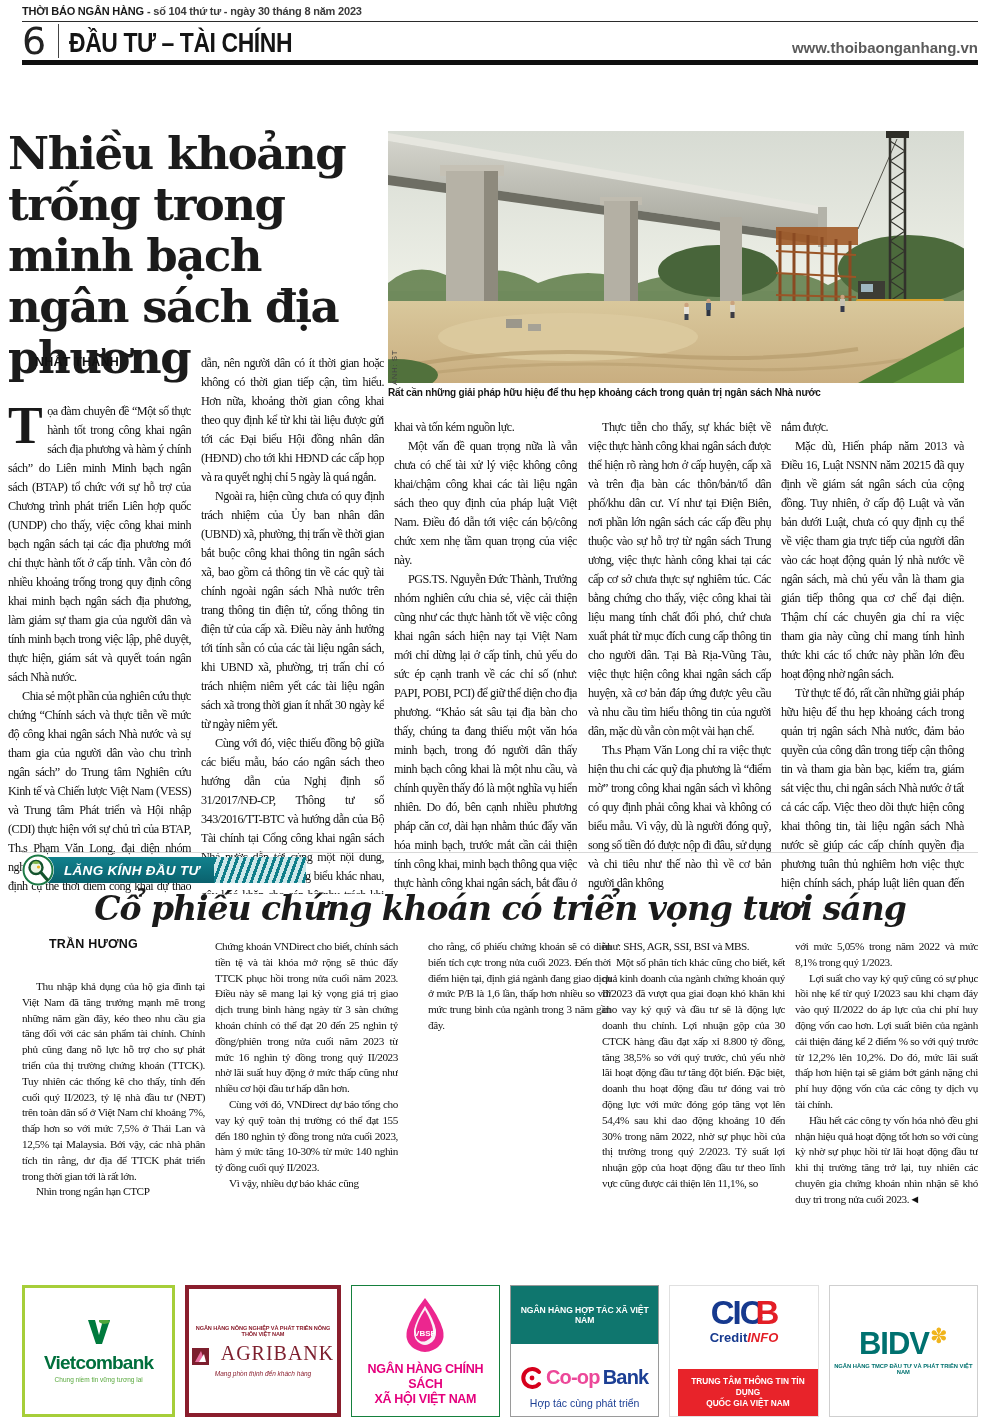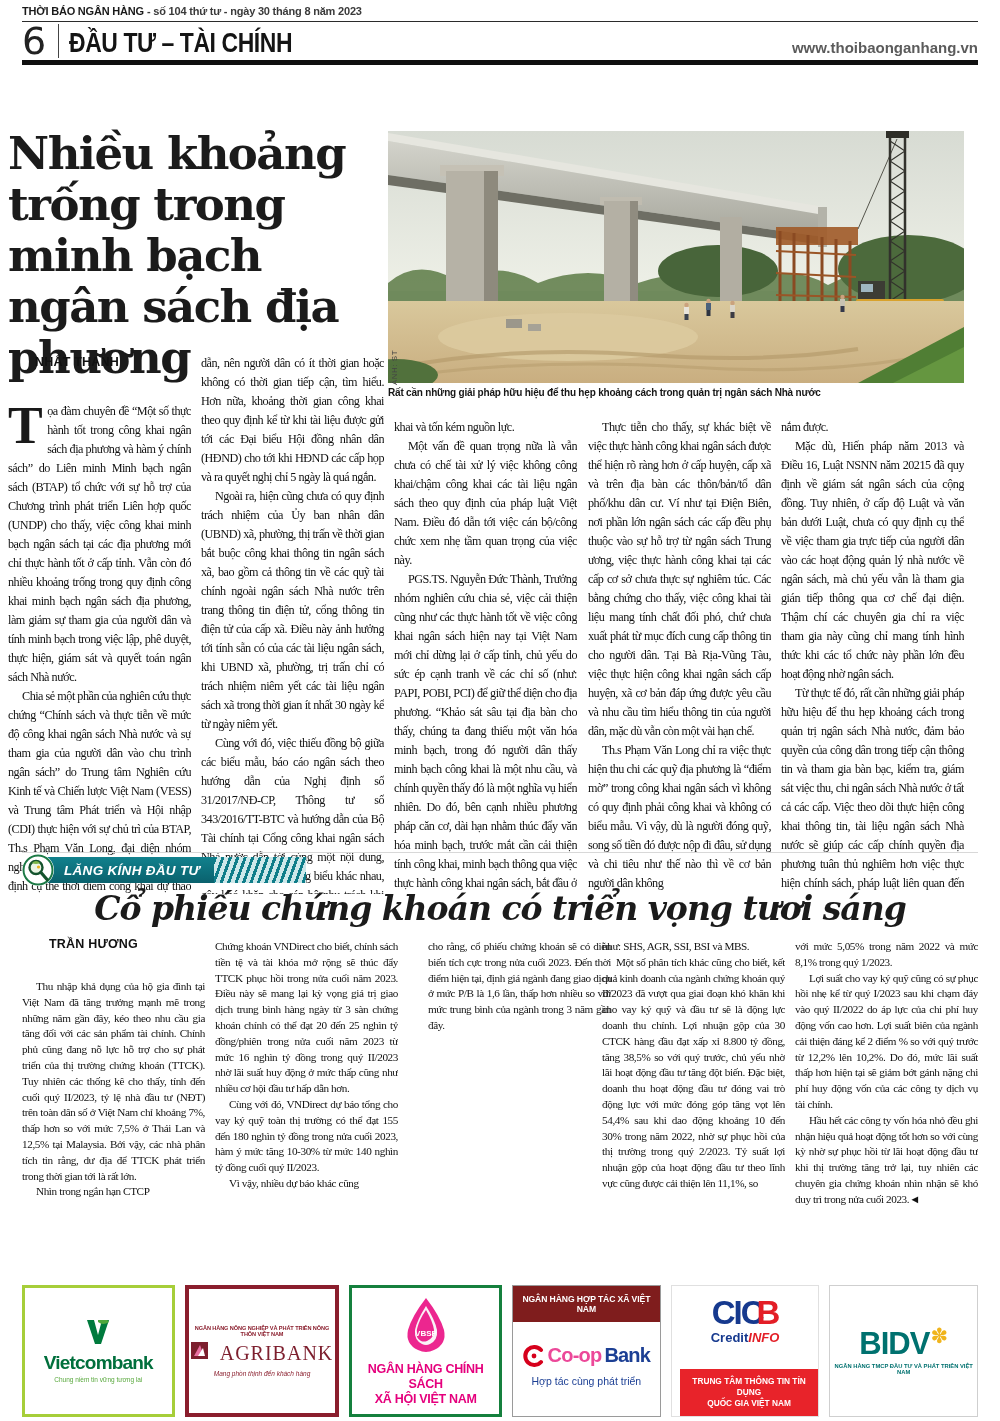--- a/index.html
+++ b/index.html
@@ -58,27 +58,27 @@
   
   #ads{position:absolute;left:22px;top:1285px;width:956px;height:132px;display:flex;gap:10px;
        font-family:"Liberation Sans",sans-serif;}
   .ad{flex:1;background:#fff;box-sizing:border-box;display:flex;flex-direction:column;align-items:center;
       justify-content:center;text-align:center;overflow:hidden;position:relative;}
   #ad-vcb{border:3px solid #a6ce39;}
   #ad-vcb .name{color:#006f3c;font-weight:bold;font-size:19px;letter-spacing:-.8px;margin-top:2px;}
   #ad-vcb .tag{color:#58a83c;font-size:6.5px;margin-top:2px;}
   #ad-agri{border:4px solid #8a1e2d;}
   #ad-agri .top{color:#8a1e2d;font-weight:bold;font-size:5.6px;letter-spacing:-.1px;margin-bottom:5px;}
-  #ad-agri .row{display:flex;align-items:flex-start;gap:12px;}
+  #ad-agri .row{display:flex;align-items:flex-end;gap:12px;}
   #ad-agri .name{font-family:"Liberation Serif",serif;color:#7d1f2e;font-size:20px;letter-spacing:1px;}
   #ad-agri .tag{color:#8a1e2d;font-style:italic;font-size:6.5px;margin-top:5px;}
-  #ad-vbsp{border:3px solid #15803d;}
+  #ad-vbsp{border:1px solid #15803d;}
   #ad-vbsp .name{color:#e5007d;font-weight:bold;font-size:12.5px;line-height:15px;margin-top:4px;letter-spacing:-.3px;}
   #ad-coop{border:1px solid #9a9a9a;justify-content:flex-start;}
-  #ad-coop .hdr{width:100%;background:#7f1d1d;color:#fff;font-weight:bold;font-size:8.6px;padding:8px 0;letter-spacing:-.1px;}
+  #ad-coop .hdr{width:100%;background:#0f766e;color:#fff;font-weight:bold;font-size:8.6px;padding:19px 0;letter-spacing:-.1px;}
   #ad-coop .row{display:flex;align-items:center;gap:3px;margin-top:22px;}
   #ad-coop .co{color:#ec4899;font-weight:bold;font-size:20px;letter-spacing:-.8px;}
   #ad-coop .bank{color:#1c3f94;font-weight:bold;font-size:20px;letter-spacing:-.8px;}
   #ad-coop .tag{color:#1c3f94;font-size:10.5px;margin-top:8px;}
   #ad-cic{border:1px solid #e0e0e0;justify-content:flex-start;}
   #ad-cic .logo{margin-top:10px;font-weight:bold;font-size:33px;line-height:33px;color:#16398e;letter-spacing:-2px;}
   #ad-cic .logo .b{color:#e31e26;margin-left:-6px;}
   #ad-cic .credit{font-weight:bold;font-size:13px;color:#16398e;margin-top:1px;}
   #ad-cic .credit .info{color:#e31e26;font-style:italic;}
   #ad-cic .band{position:absolute;left:8px;right:0;bottom:0;background:#e8232a;color:#fff;font-weight:bold;

